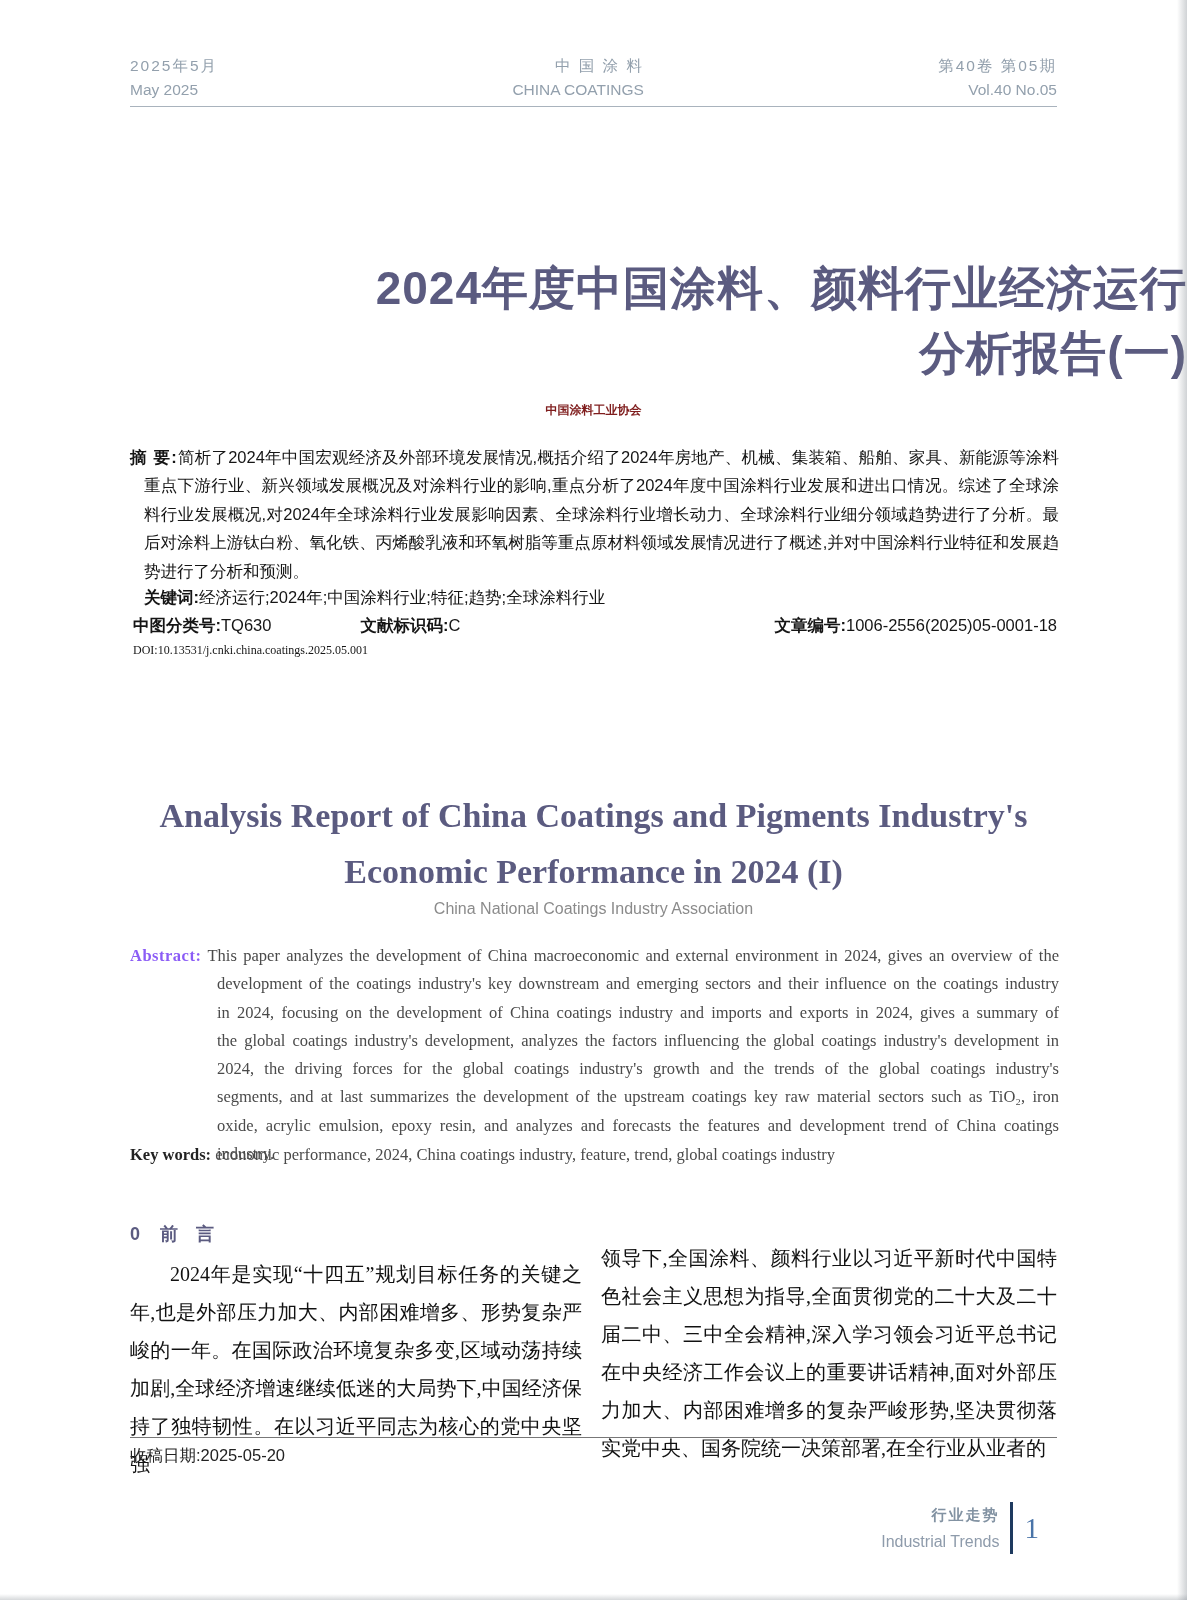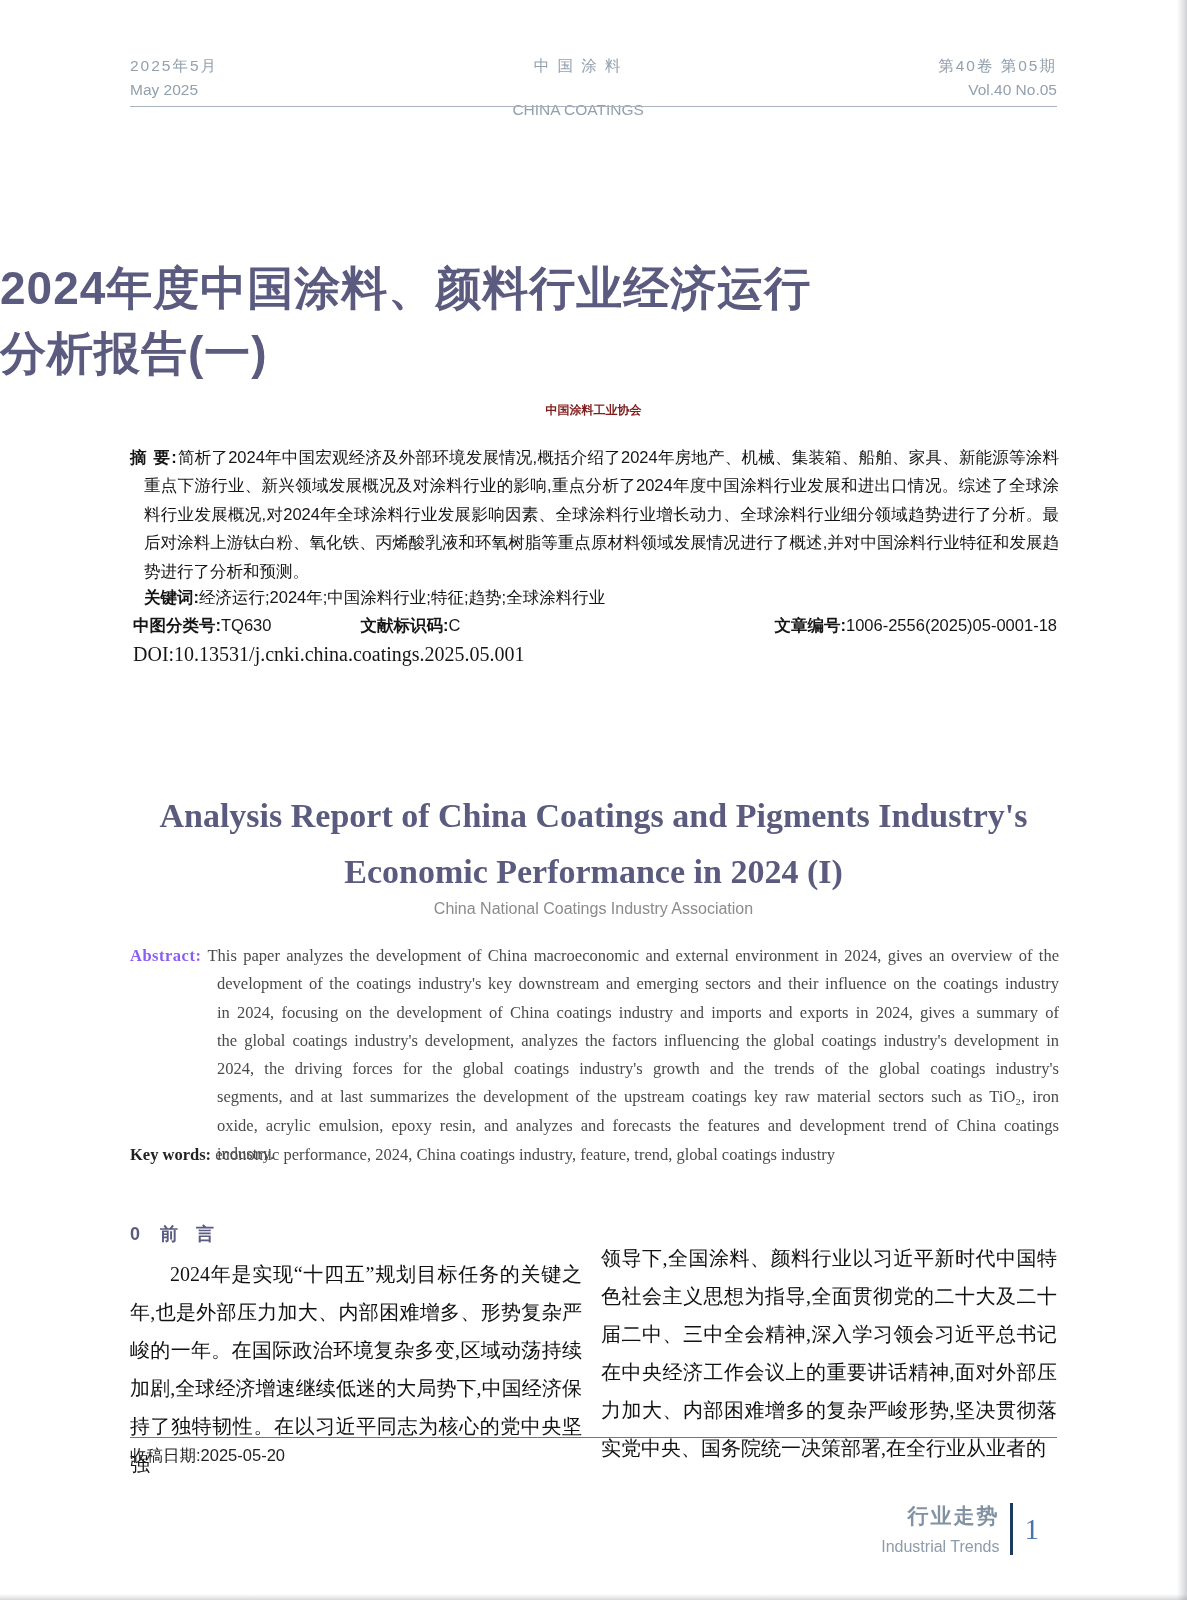--- a/index.html
+++ b/index.html
@@ -25,32 +25,32 @@
 
   
   .header {
     position: absolute; left: 130px; width: 927px; top: 54px;
     display: flex; justify-content: space-between; align-items: flex-start;
     color: #93a0ad;
     font-size: 15.5px;
     line-height: 24px;
   }
   .header .h-col { display: flex; flex-direction: column; }
-  .header .h-center { text-align: center; gap: 20px; }
+  .header .h-center { text-align: right; }
   .header .h-right { text-align: right; }
   .header .cn { letter-spacing: 2px; }
   .header-rule {
     position: absolute; left: 130px; width: 927px; top: 106px;
     border-top: 1.5px solid #a9b3bd;
   }
 
   
   .title-cn {
     position: absolute; left: 0; width: 1187px; top: 256px;
-    text-align: left;
+    text-align: right;
     color: #5b5b80;
     font-weight: bold;
     font-size: 46px;
     line-height: 65px;
     letter-spacing: 1px;
     font-family: "Liberation Sans", sans-serif;
   }
   .author-cn {
     position: absolute; left: 0; width: 1187px; top: 402px;
     text-align: center;
@@ -74,21 +74,21 @@
   .class-row {
     position: absolute; left: 133px; width: 924px; top: 615px;
     display: flex; font-size: 16.5px; color: #151515;
   }
   .class-row .item-mid { margin-left: 89px; }
   .class-row .item-right { margin-left: auto; }
   .class-row .lbl { font-weight: bold; }
   .doi-line {
     position: absolute; left: 133px; top: 643px;
     font-family: "Liberation Serif", serif;
-    font-size: 20px; color: #151515;
+    font-size: 12px; color: #151515;
   }
 
   
   .title-en {
     position: absolute; left: 0; width: 1187px; top: 788px;
     text-align: center;
     color: #5b5b80;
     font-family: "Liberation Serif", serif;
     font-weight: bold;
     font-size: 34px;
@@ -148,21 +148,21 @@
     font-size: 16.5px; color: #222;
   }
 
   
   .footer {
     position: absolute; top: 1502px; right: 148px;
     display: flex; align-items: center;
   }
   .footer .f-labels { text-align: right; margin-right: 10px; }
   .footer .f-cn {
-    font-size: 21px; font-weight: bold; color: #8292a2; letter-spacing: 2px;
+    font-size: 15px; font-weight: bold; color: #8292a2; letter-spacing: 2px;
   }
   .footer .f-en {
     font-family: Liberation Sans, sans-serif;
     font-size: 16px; color: #8e9bab; margin-top: 8px;
   }
   .footer .f-bar {
     width: 3px; height: 52px; background: #1e3a5f; margin-right: 12px;
   }
   .footer .f-page {
     font-family: "Liberation Serif", serif;

